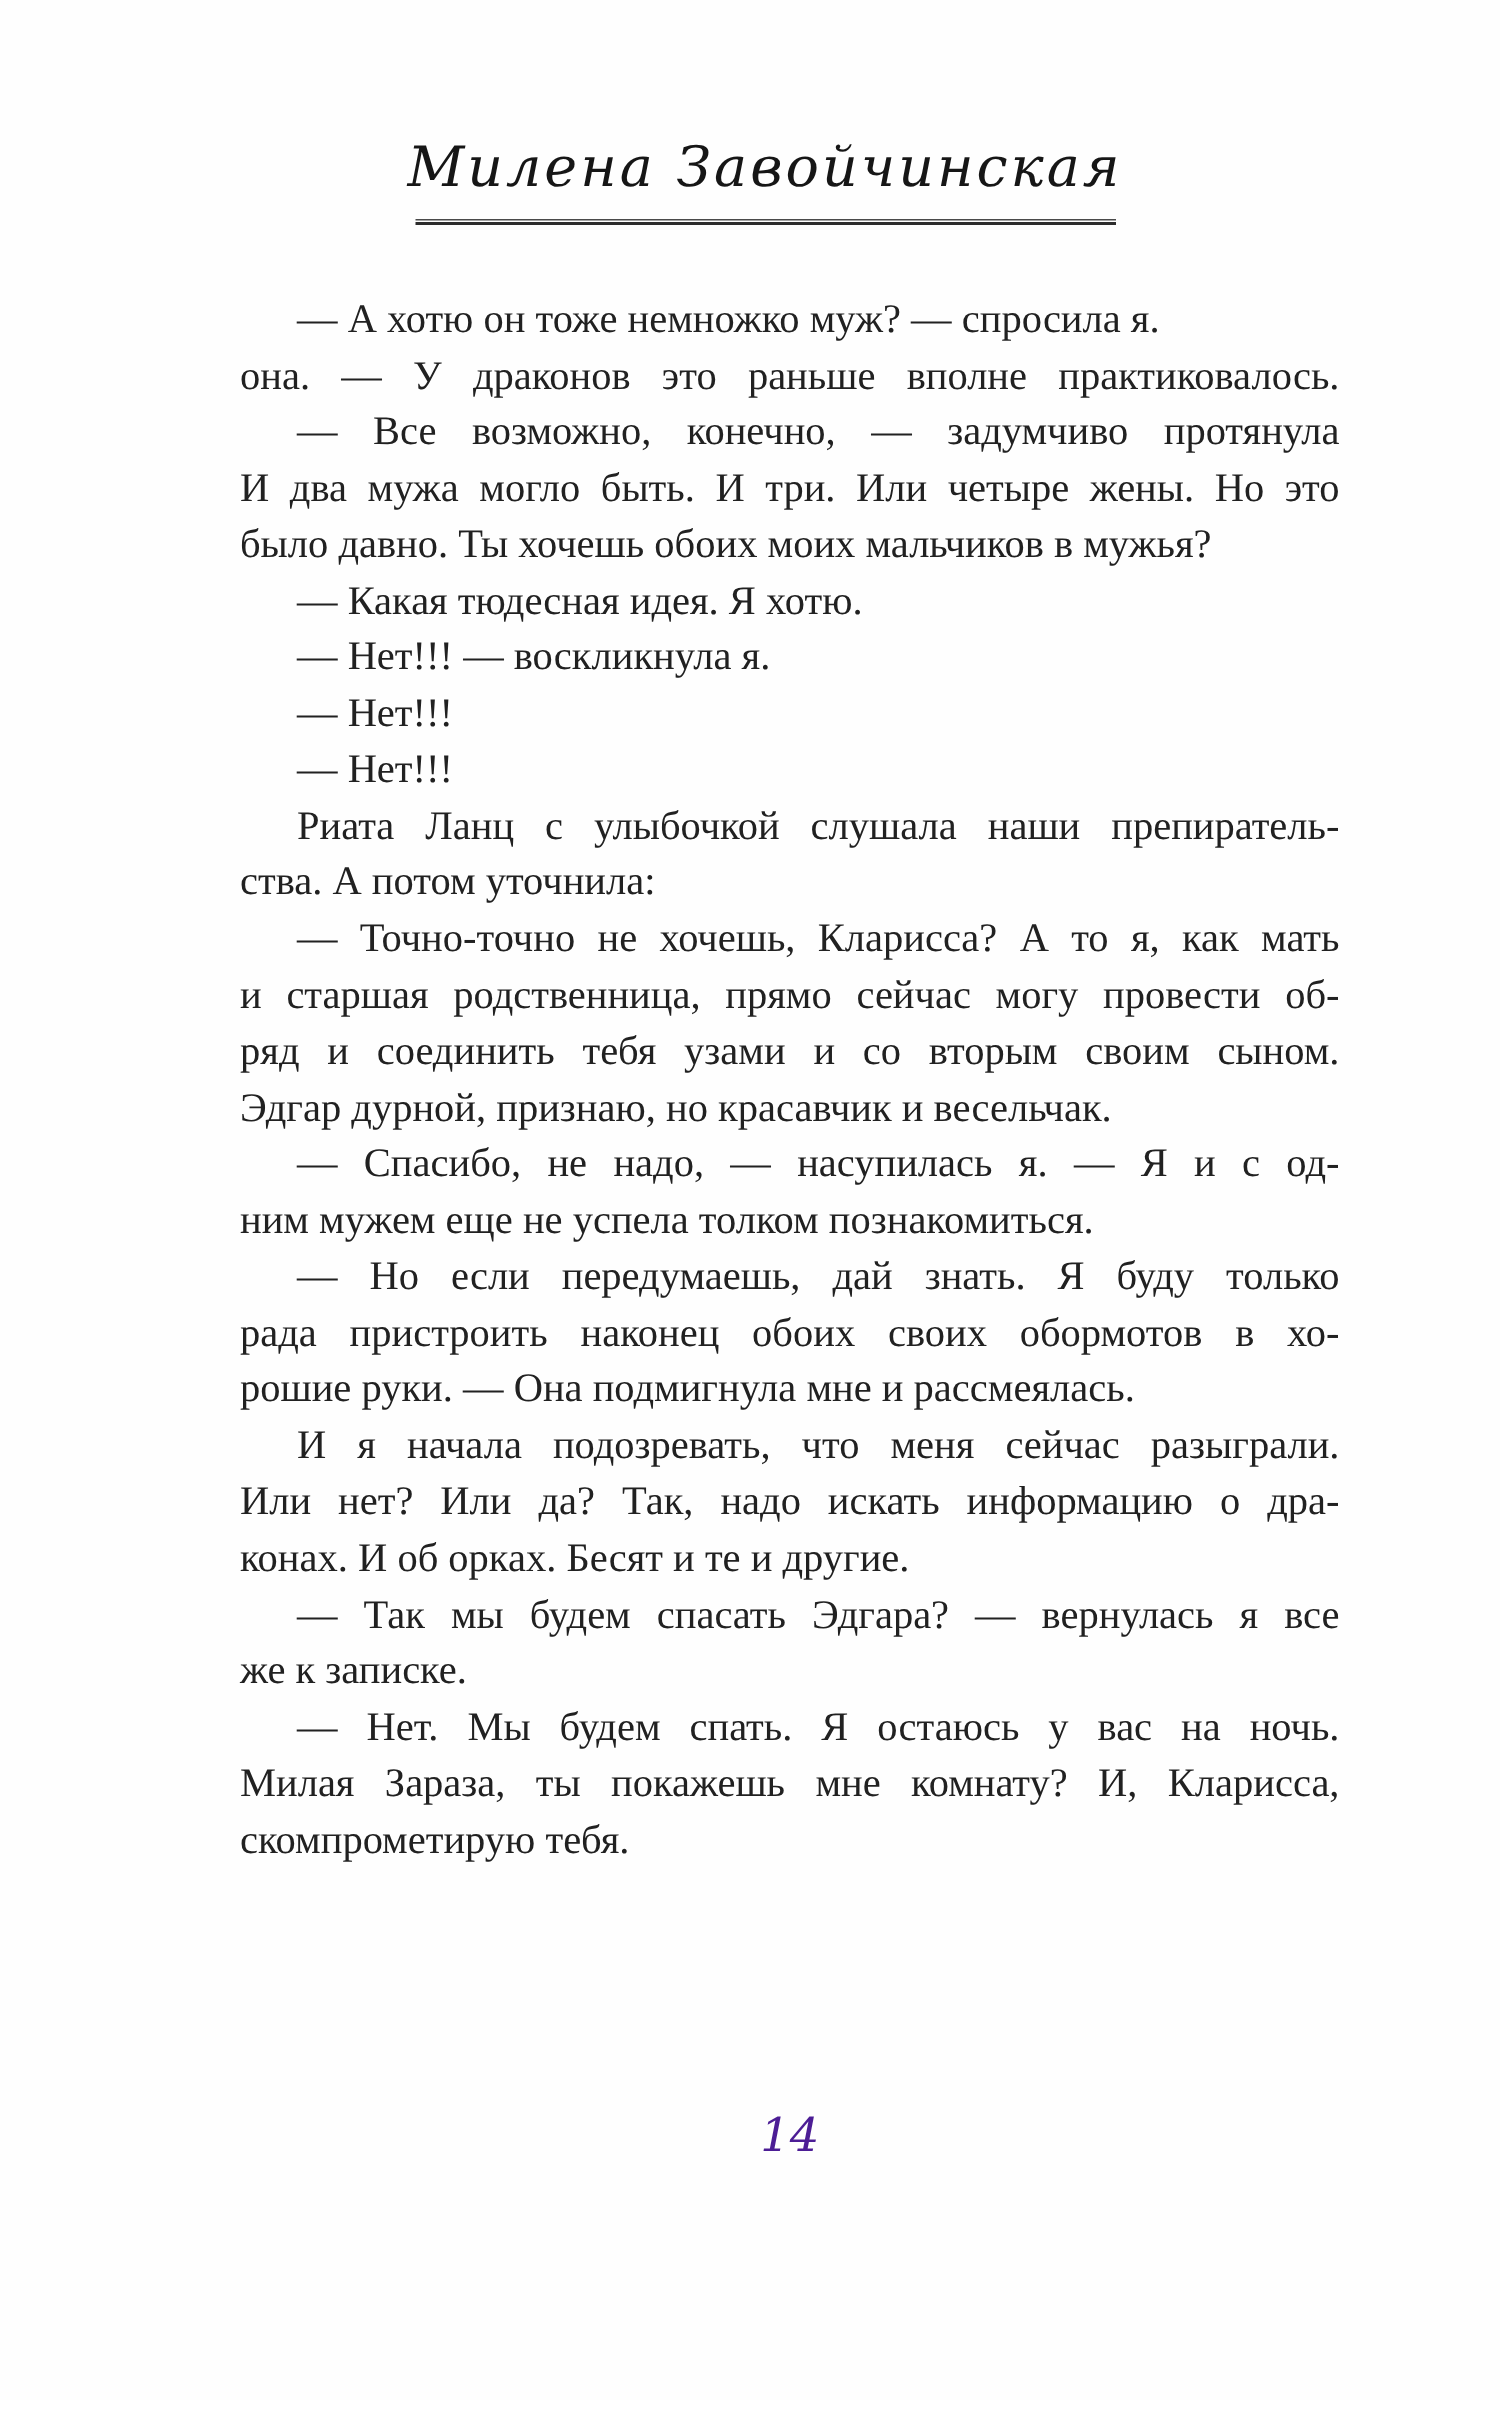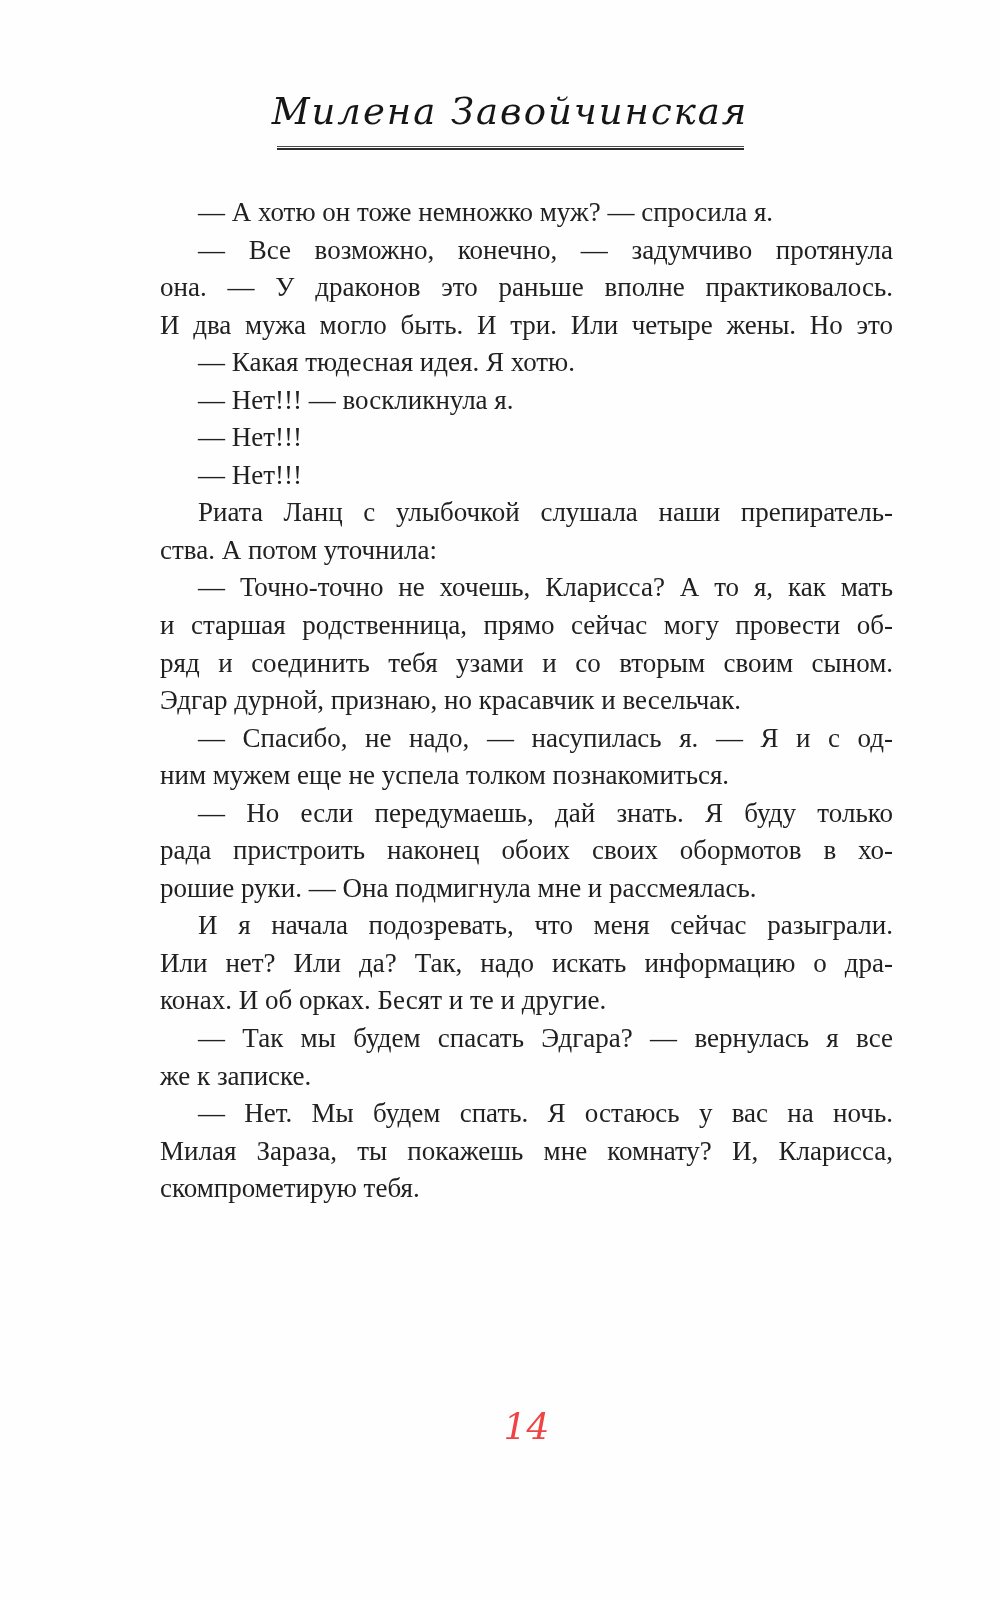--- a/index.html
+++ b/index.html
@@ -57,37 +57,38 @@
     text-align-last: justify;
   }
   .page-number {
     position: absolute;
     top: 1406px;
     left: 160px;
     width: 733px;
     text-align: center;
     font-family: "DejaVu Serif", serif;
     font-style: italic;
-    font-size: 36px;
-    color: #ef4444;
+    font-size: 31px;
+    color: #4c1d95;
   }
 </style>
 </head>
 <body>
 
 <div class="page">
 
   <div class="running-header">Милена Завойчинская</div>
   <div class="header-rule"></div>
 
   <div class="page-body">
     <div class="line ind">— А хотю он тоже немножко муж? — спросила я.</div>
+    <div class="line j">она. — У драконов это раньше вполне практиковалось.</div>
     <div class="line ind j">— Все возможно, конечно, — задумчиво протянула</div>
-    <div class="line j">она. — У драконов это раньше вполне практиковалось.</div>
     <div class="line j">И два мужа могло быть. И три. Или четыре жены. Но это</div>
+    <div class="line">было давно. Ты хочешь обоих моих мальчиков в мужья?</div>
     <div class="line ind">— Какая тюдесная идея. Я хотю.</div>
     <div class="line ind">— Нет!!! — воскликнула я.</div>
     <div class="line ind">— Нет!!!</div>
     <div class="line ind">— Нет!!!</div>
     <div class="line ind j">Риата Ланц с улыбочкой слушала наши препиратель-</div>
     <div class="line">ства. А потом уточнила:</div>
     <div class="line ind j">— Точно-точно не хочешь, Кларисса? А то я, как мать</div>
     <div class="line j">и старшая родственница, прямо сейчас могу провести об-</div>
     <div class="line j">ряд и соединить тебя узами и со вторым своим сыном.</div>
     <div class="line">Эдгар дурной, признаю, но красавчик и весельчак.</div>

